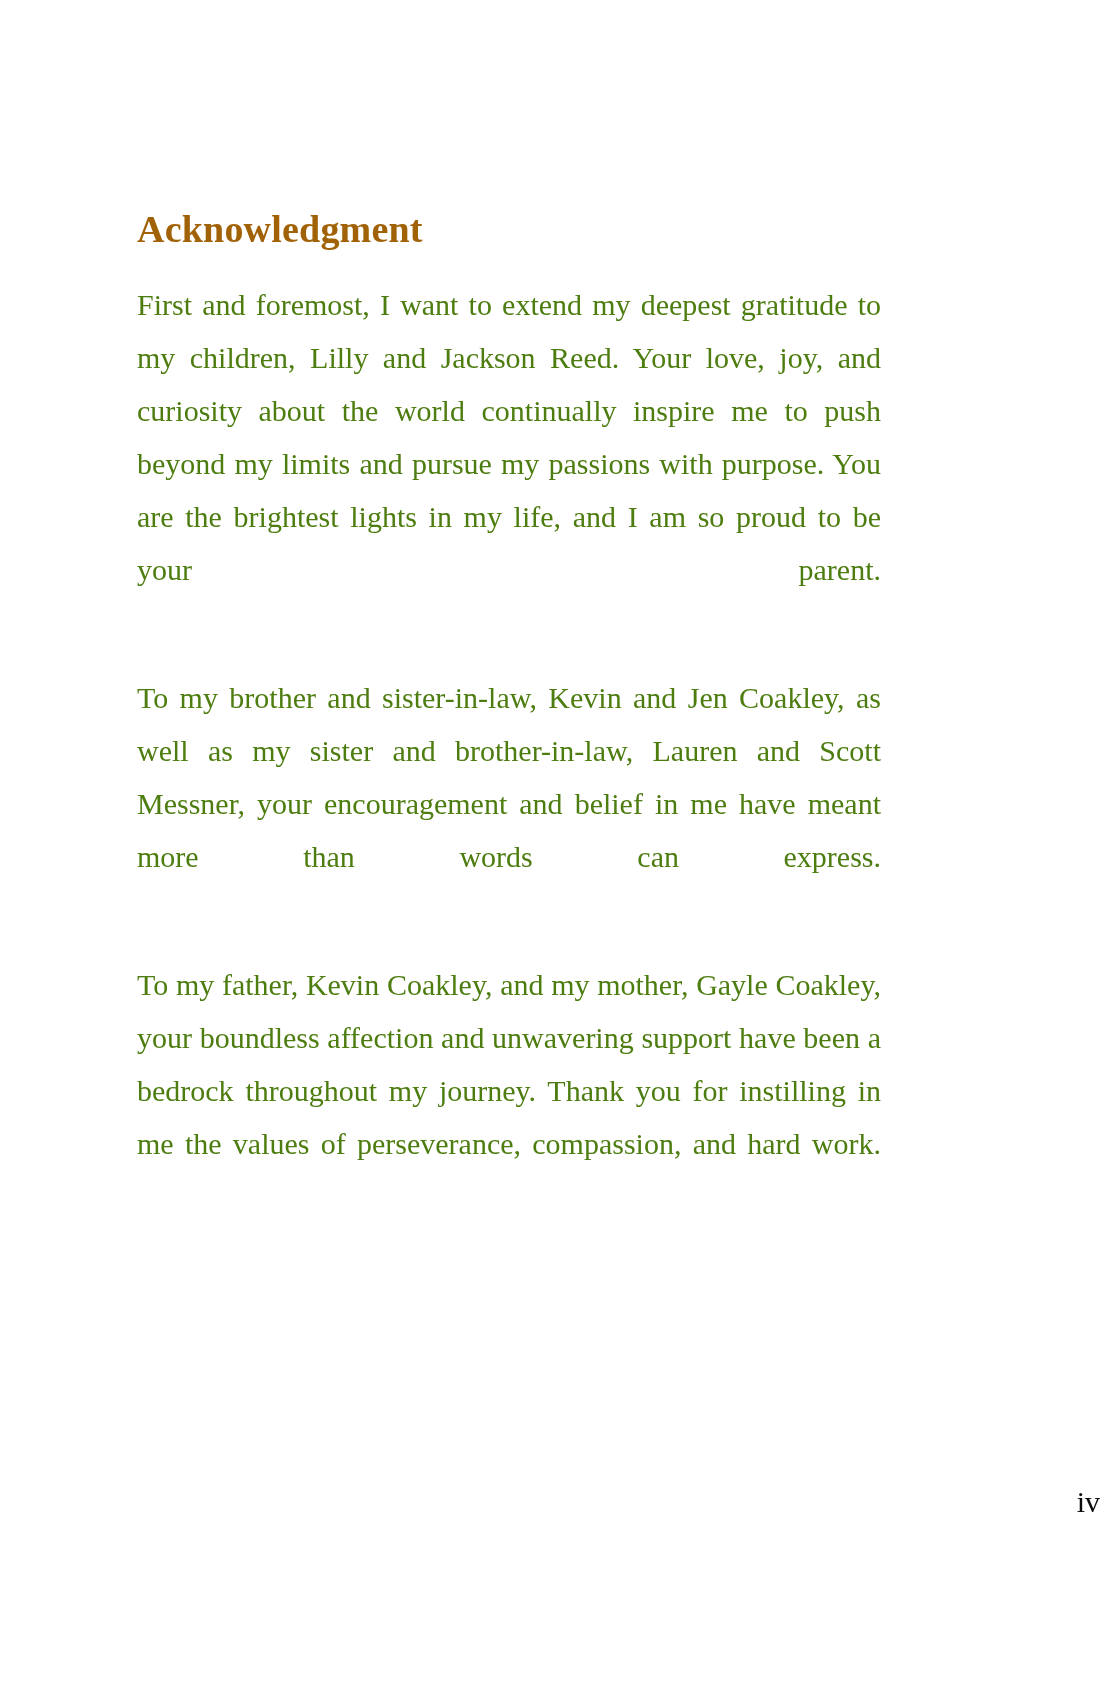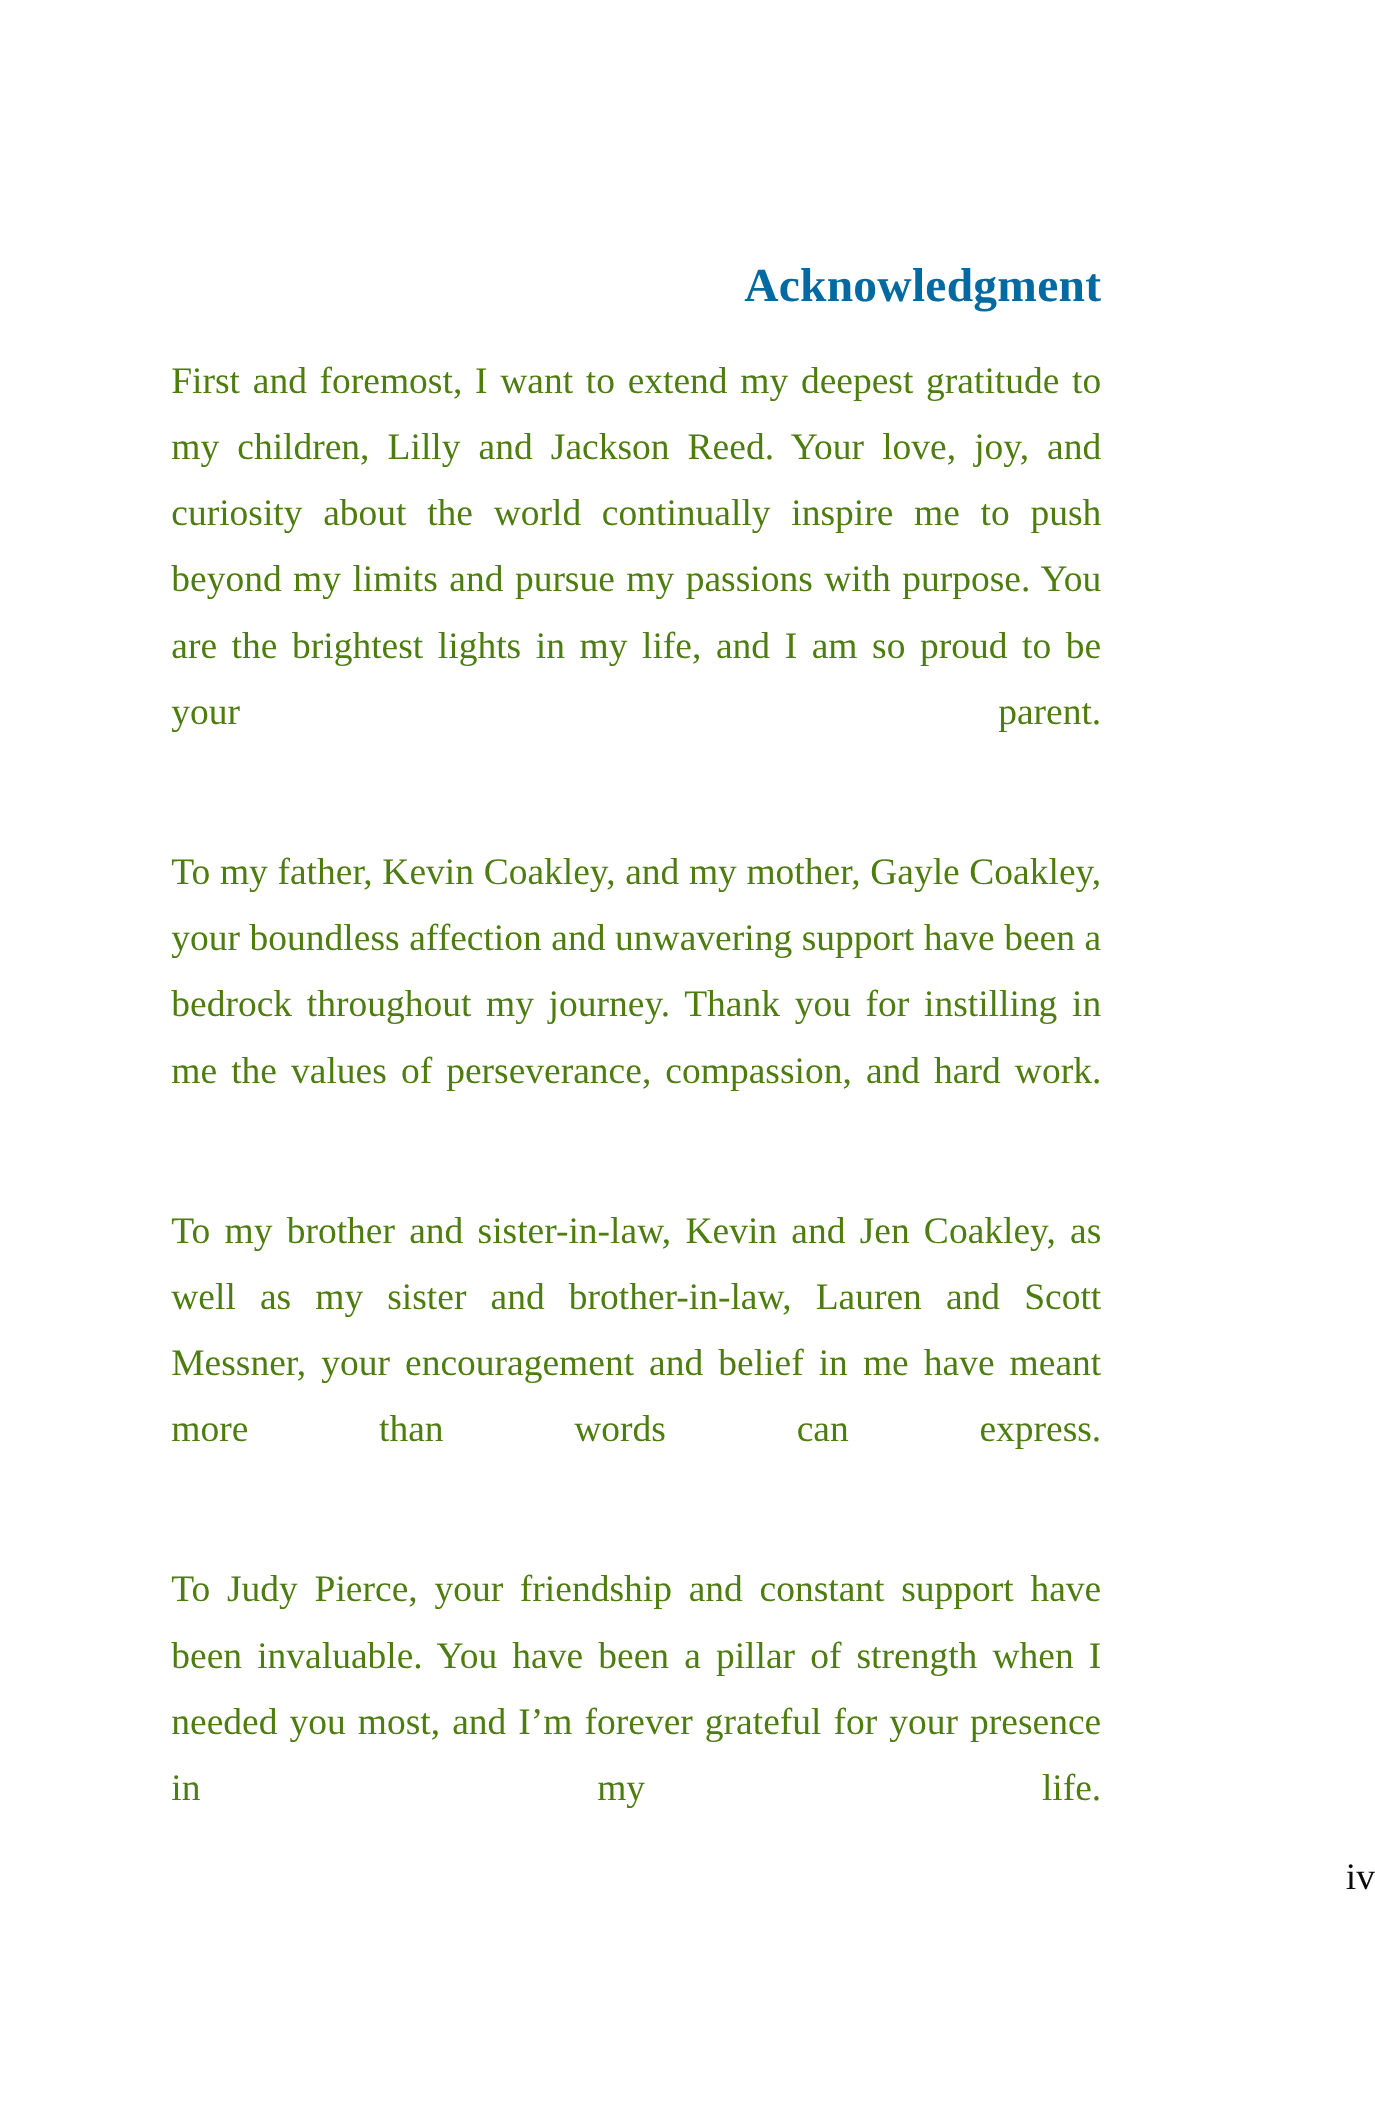--- a/index.html
+++ b/index.html
@@ -24,26 +24,26 @@
     height: 1700px;
     background: #ffffff;
   }
 
   
   .page-title {
     position: absolute;
     left: 137px;
     top: 183px;
     width: 744px;
-    text-align: right;
+    text-align: left;
     font-size: 38px;
     font-weight: bold;
     letter-spacing: 0.2px;
     line-height: 1.15;
-    color: #0369a1;
+    color: #a16207;
   }
 
   
   .body-block {
     position: absolute;
     left: 137px;
     top: 278px;
     width: 744px;
   }
 
@@ -81,20 +81,19 @@
 </style>
 </head>
 <body>
 
 <div class="page">
 
   <h1 class="page-title">Acknowledgment</h1>
 
   <div class="body-block">
     <p class="para">First and foremost, I want to extend my deepest gratitude to my children, Lilly and Jackson Reed. Your love, joy, and curiosity about the world continually inspire me to push beyond my limits and pursue my passions with purpose. You are the brightest lights in my life, and I am so proud to be your parent.</p>
+    <p class="para">To my brother and sister-in-law, Kevin and Jen Coakley, as well as my sister and brother-in-law, Lauren and Scott Messner, your encouragement and belief in me have meant more than words can express.</p>
     <p class="para">To my father, Kevin Coakley, and my mother, Gayle Coakley, your boundless affection and unwavering support have been a bedrock throughout my journey. Thank you for instilling in me the values of perseverance, compassion, and hard work.</p>
-    <p class="para">To my brother and sister-in-law, Kevin and Jen Coakley, as well as my sister and brother-in-law, Lauren and Scott Messner, your encouragement and belief in me have meant more than words can express.</p>
-    <p class="para">To Judy Pierce, your friendship and constant support have been invaluable. You have been a pillar of strength when I needed you most, and I’m forever grateful for your presence in my life.</p>
   </div>
 
   <div class="folio">iv</div>
 
 </div>
 
 </body></html>

